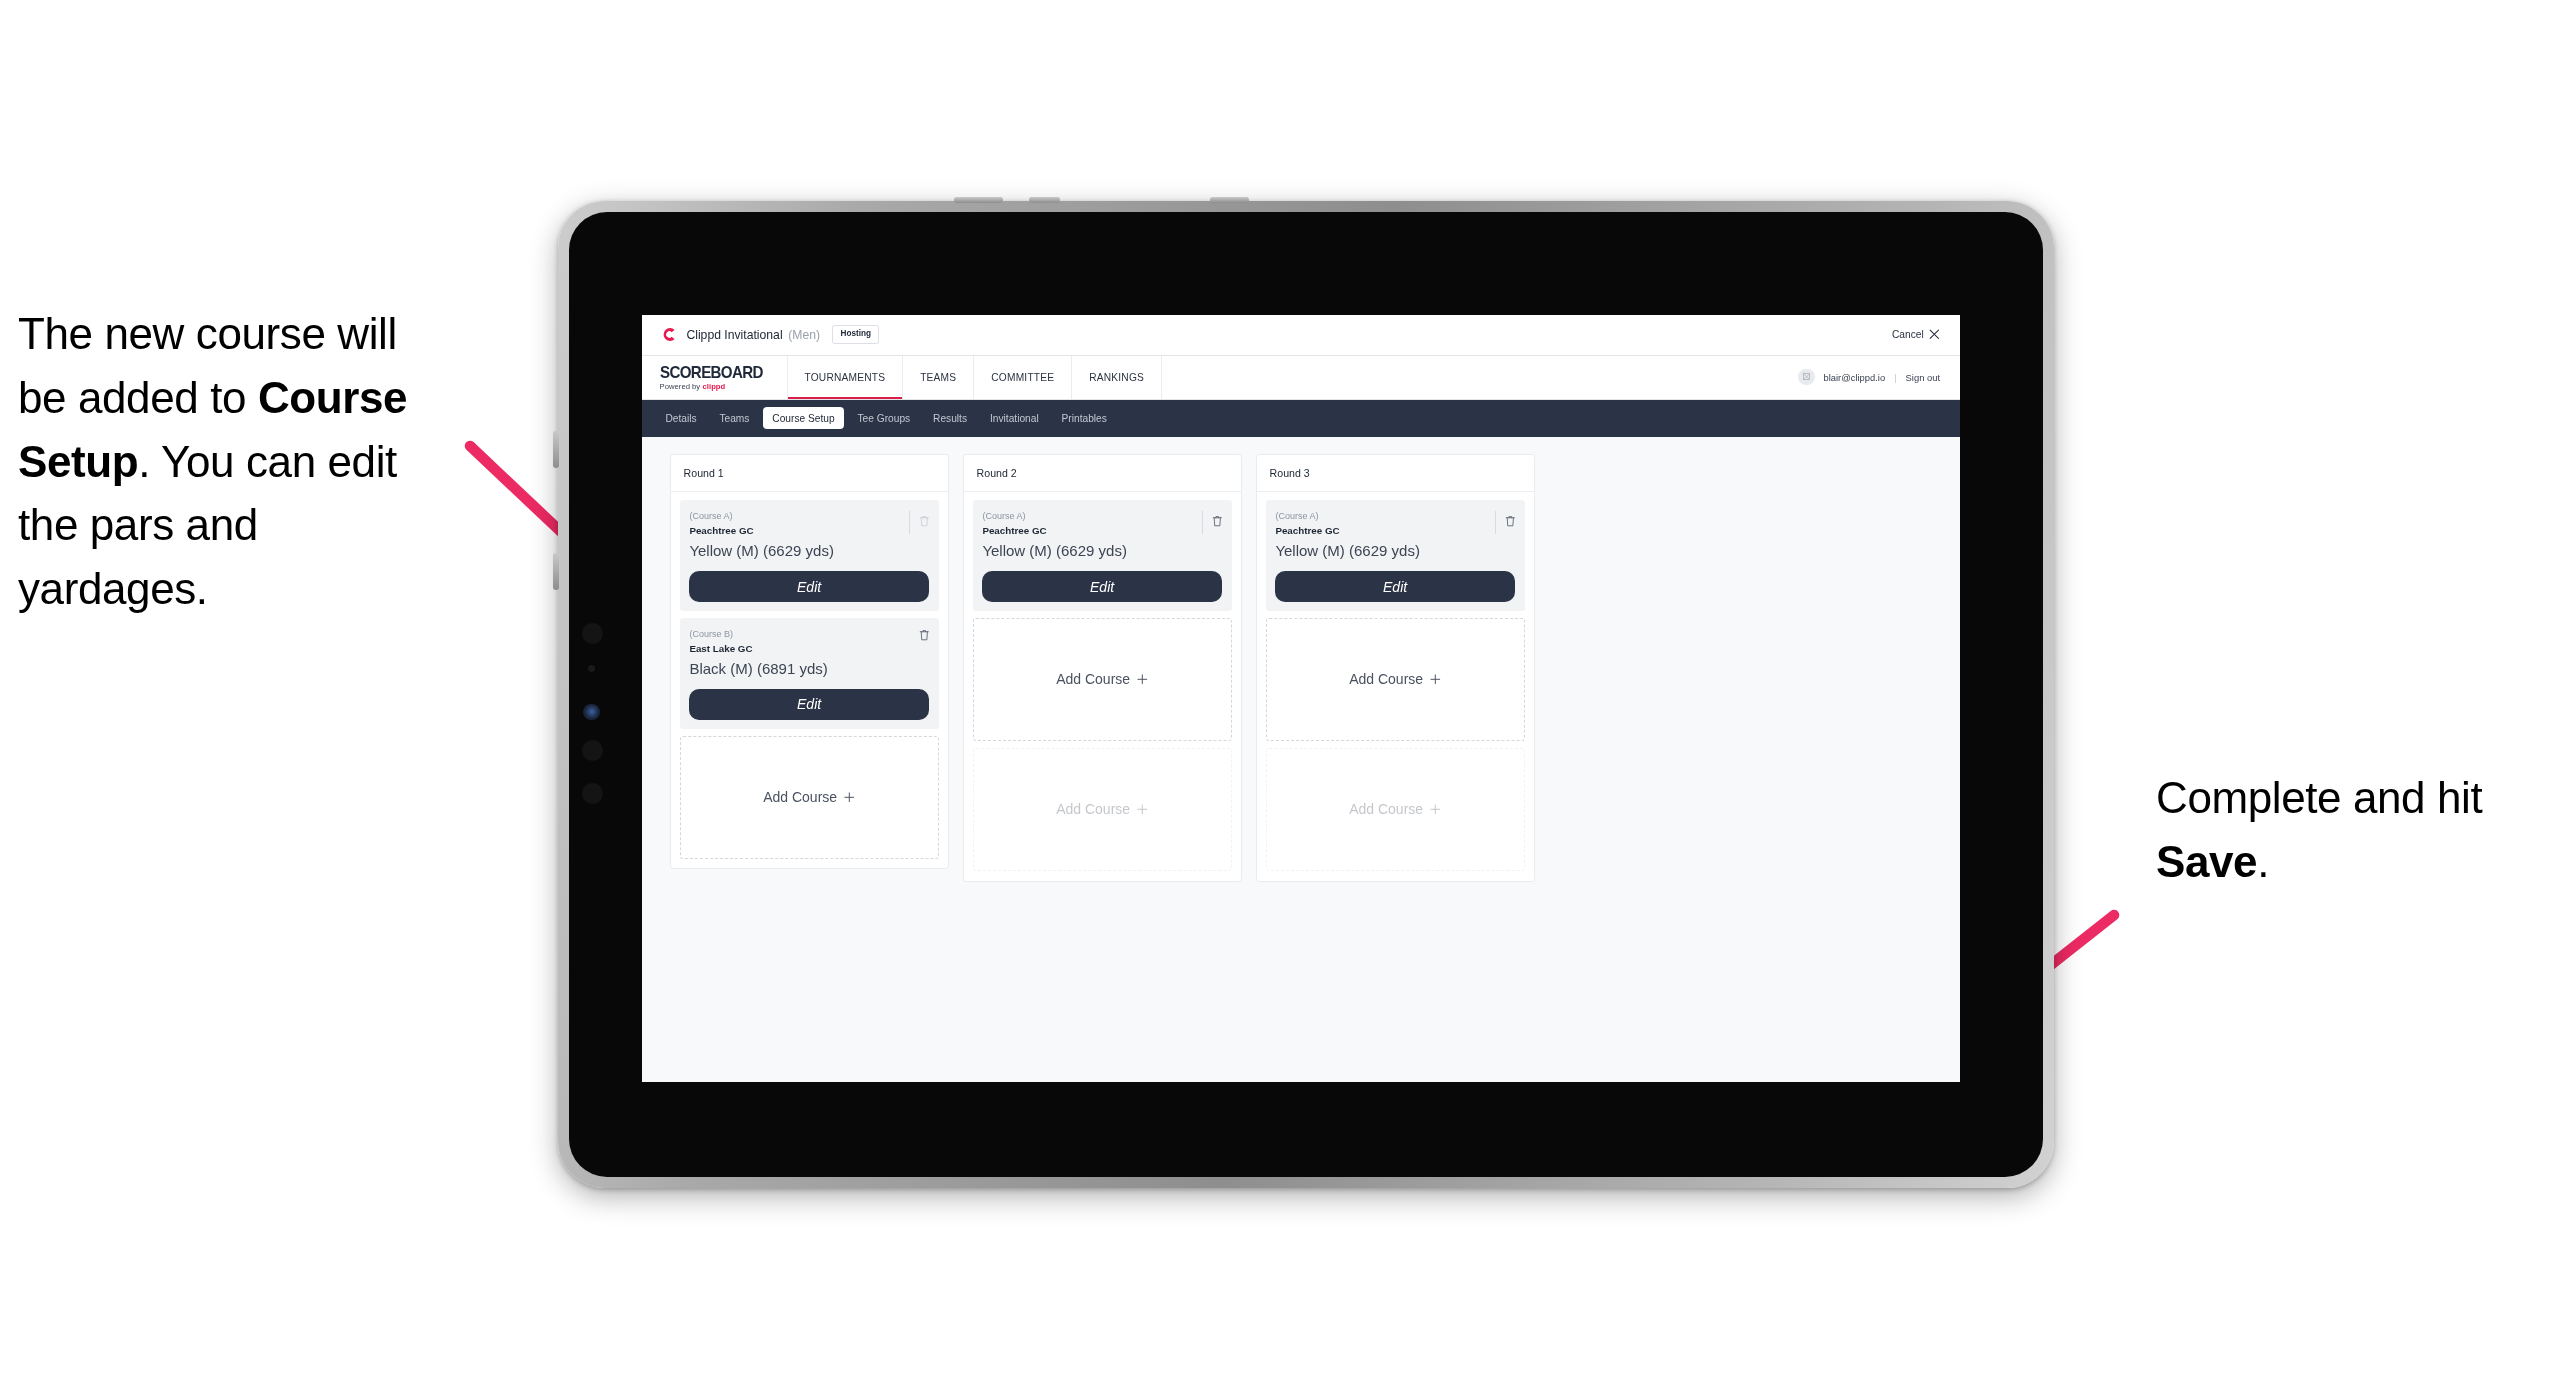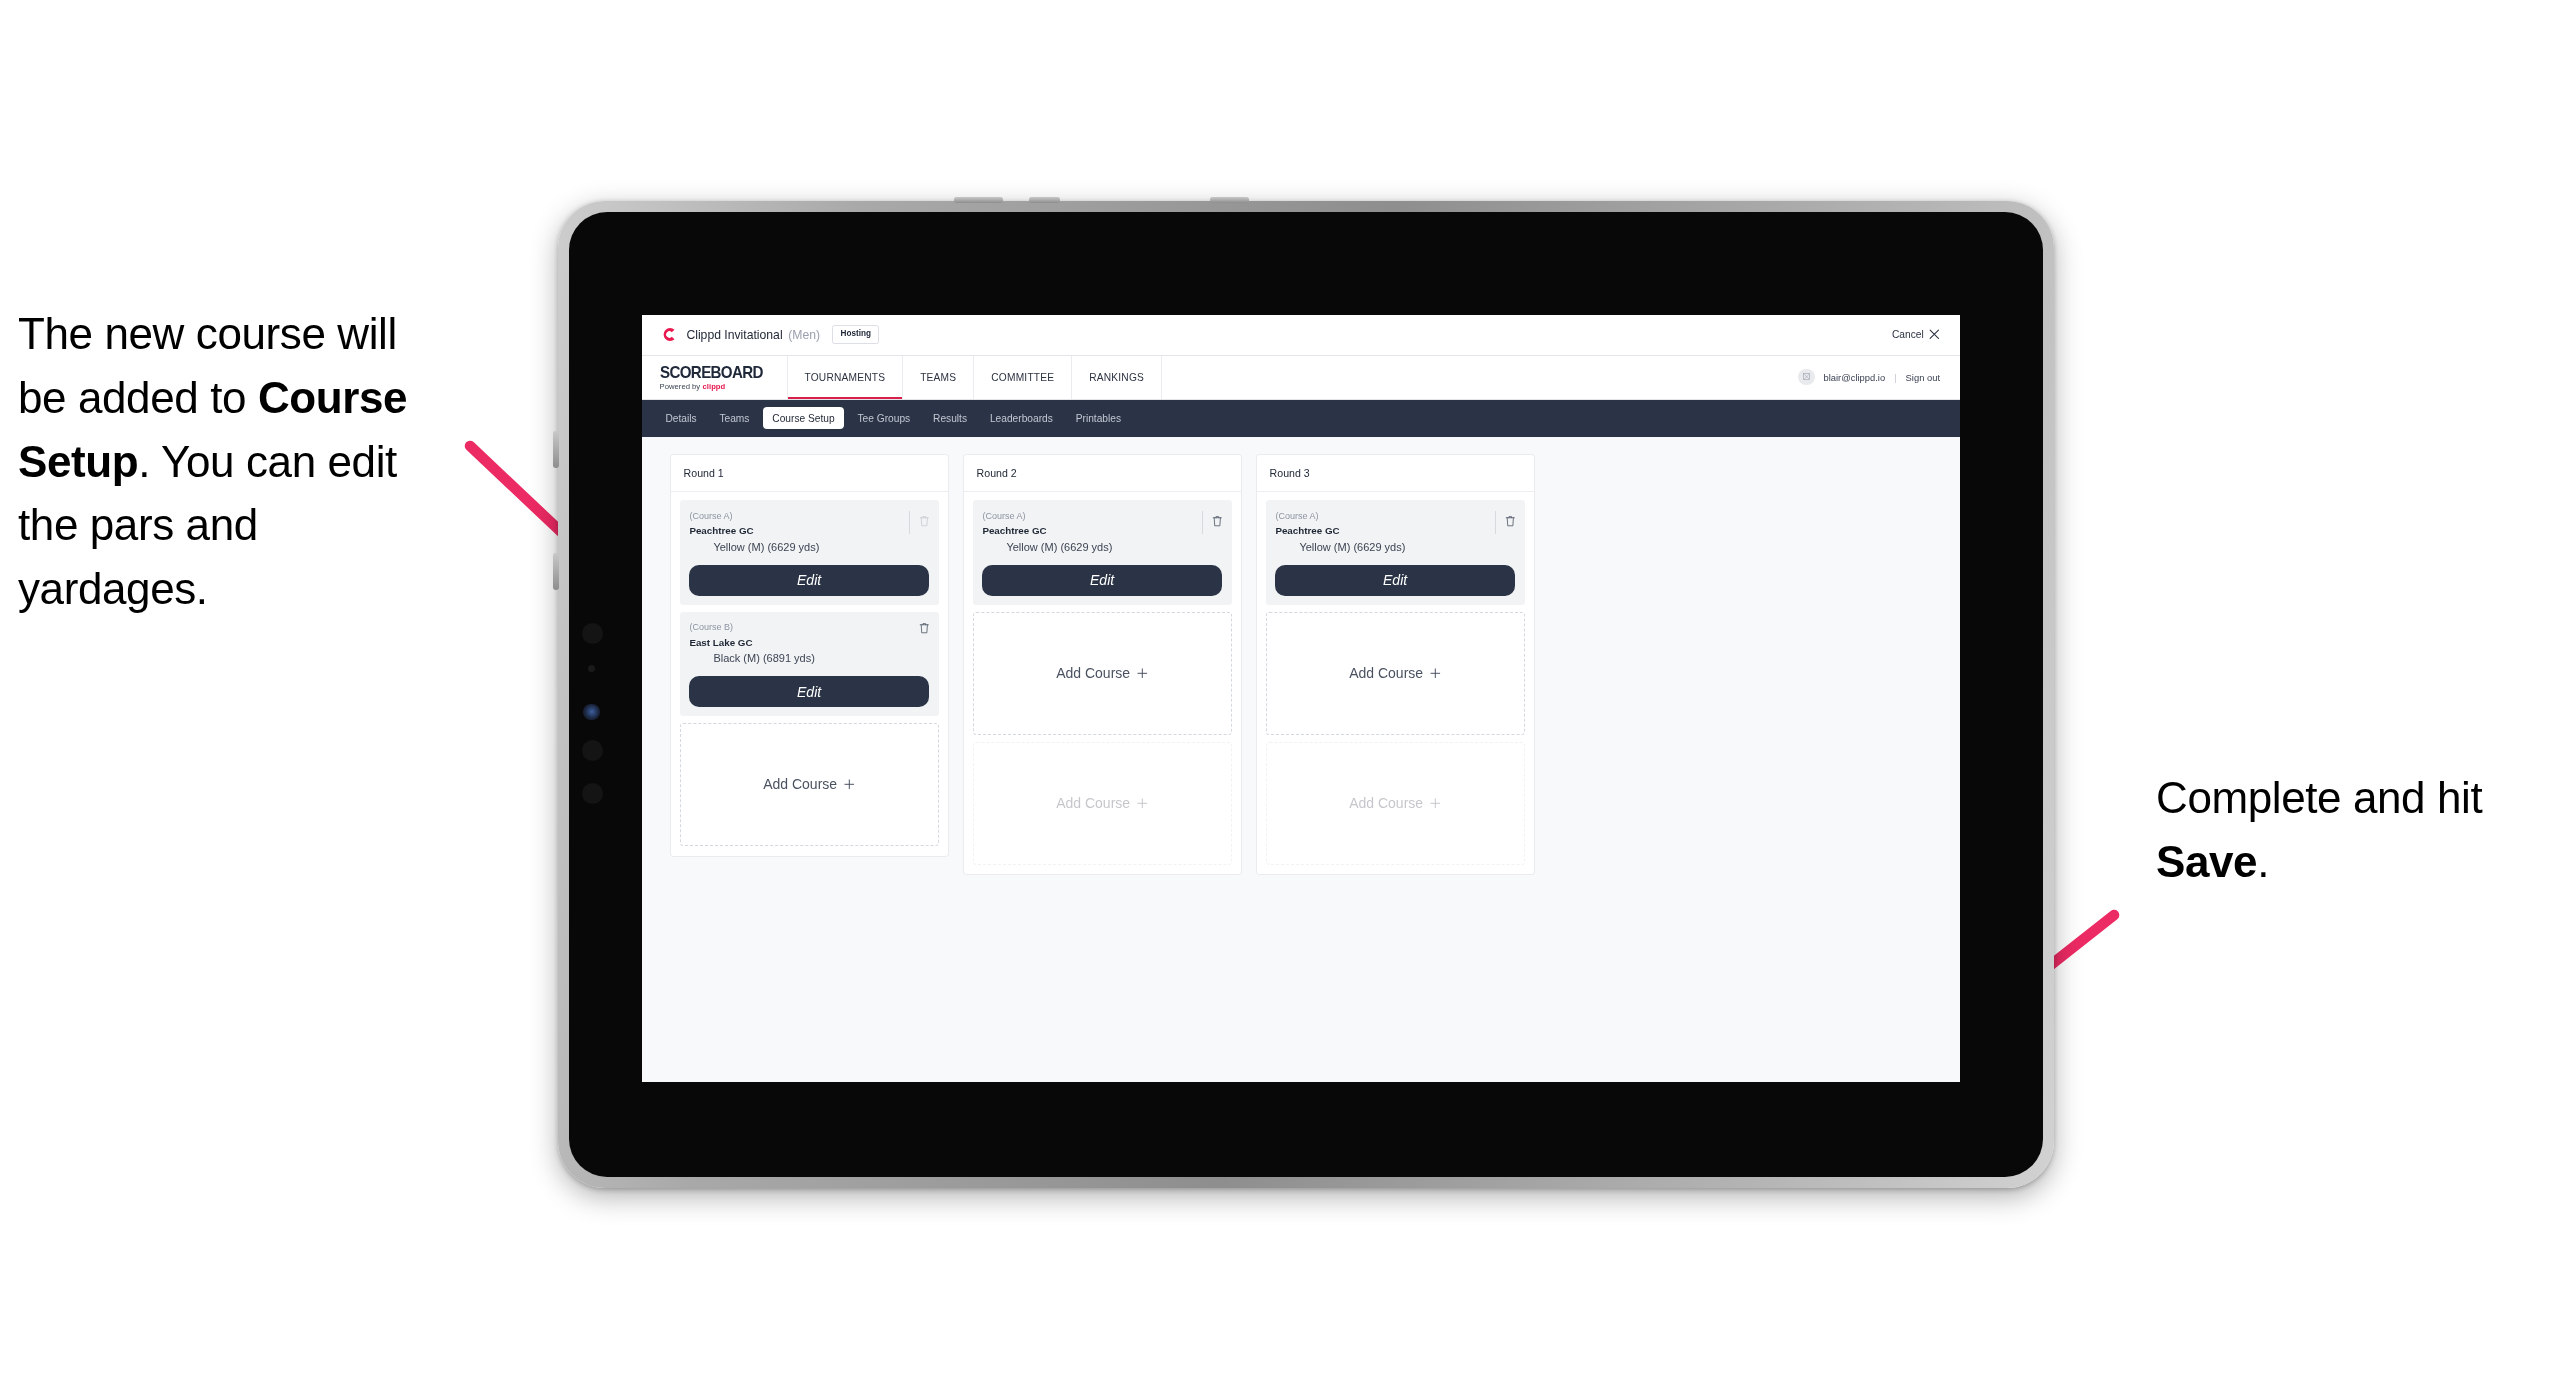--- a/index.html
+++ b/index.html
@@ -255,21 +255,21 @@
   .round-body { padding: 8.2px 9px 9.8px 9px; display: flex; flex-direction: column; gap: 7px; }
 
   .course-card {
     background: #f1f3f5;
     border-radius: 3.3px;
     padding: 9.8px 9.8px 9px 9.8px;
     position: relative;
   }
   .course-label { font-size: 9px; color: #8d94a2; line-height: 1.5; }
   .course-name  { font-size: 9.8px; color: #1f2735; font-weight: 700; line-height: 1.6; }
-  .course-tee   { font-size: 11px; color: #3d4453; line-height: 1.6; margin-left: 24px; }
+  .course-tee   { font-size: 15px; color: #3d4453; line-height: 1.6; }
   .card-actions {
     position: absolute;
     top: 10.6px; right: 9px;
     display: flex; align-items: center; gap: 9px;
   }
   .vdivider { width: 0.8px; height: 23.6px; background: #d7dade; }
   .trash-btn { cursor: pointer; display: block; }
   .trash-btn.muted { opacity: 0.25; }
   .edit-btn {
     margin-top: 8.2px;
@@ -380,21 +380,21 @@
           <span id="signout">Sign out</span>
         </div>
       </div>
 
       <div id="tabbar">
         <div class="tab">Details</div>
         <div class="tab">Teams</div>
         <div class="tab active">Course Setup</div>
         <div class="tab">Tee Groups</div>
         <div class="tab">Results</div>
-        <div class="tab">Leaderboards</div>
+        <div class="tab">Invitational</div>
         <div class="tab">Printables</div>
       </div>
 
       <div id="content">
           <div class="round-col">
             <div class="round-head">Round 1</div>
             <div class="round-body">
               <div class="course-card">
                 <div class="course-label">(Course A)</div>
                 <div class="course-name">Peachtree GC</div>

